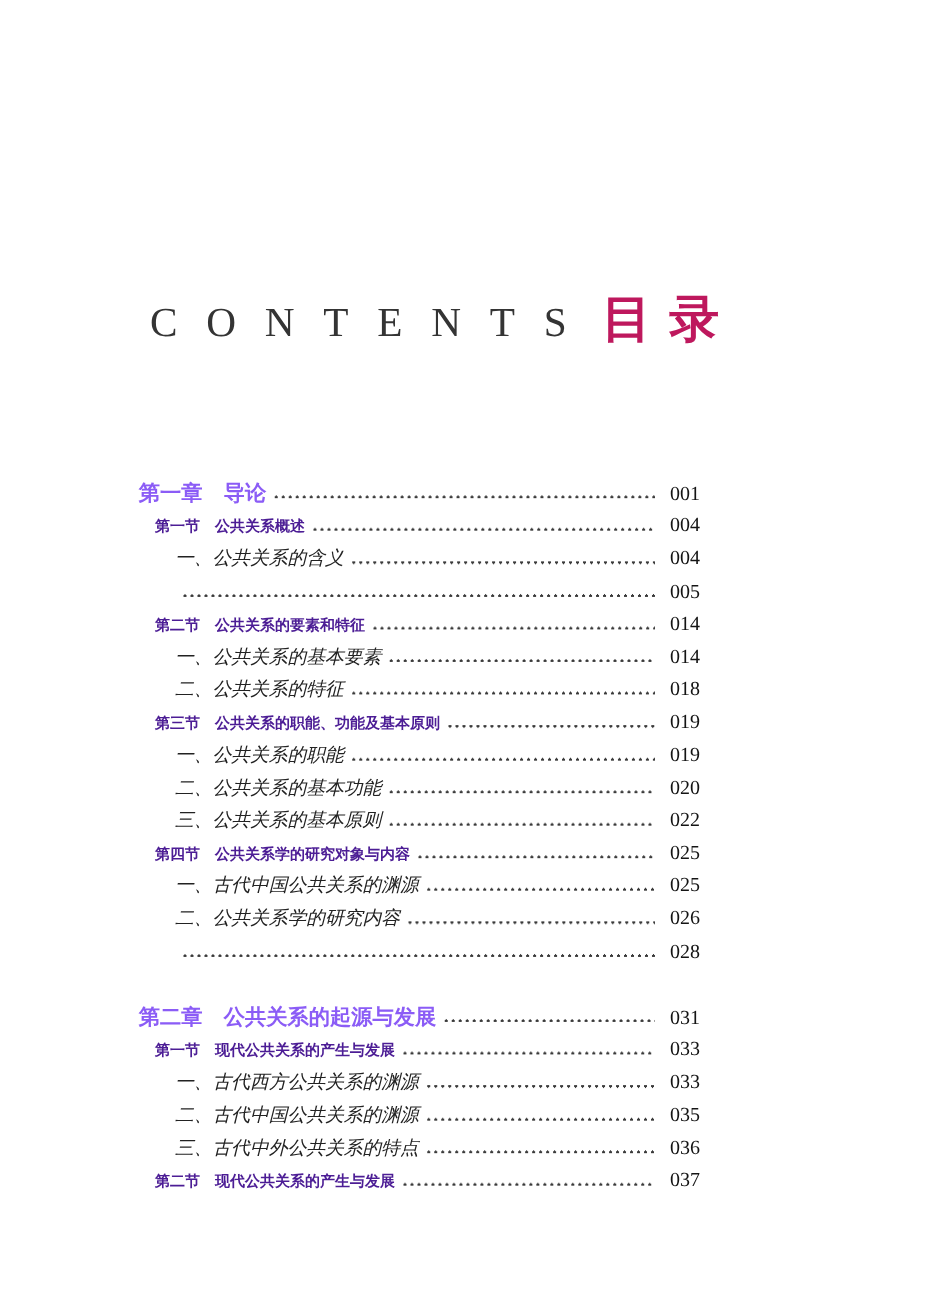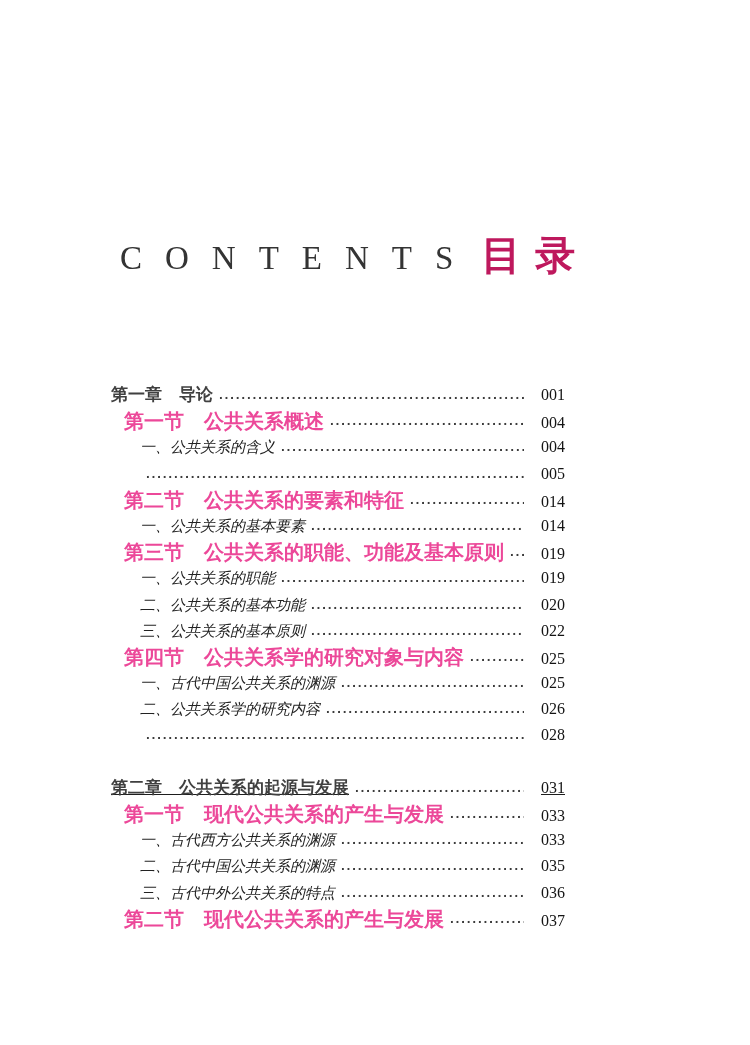--- a/index.html
+++ b/index.html
@@ -50,39 +50,38 @@
   }
   .toc-row {
     display: flex;
     align-items: baseline;
     height: 26.2px;
     line-height: 26.2px;
     white-space: nowrap;
   }
   .toc-row.gap-before {
     margin-top: 26.2px;
-    text-decoration: underline;
   }
   .toc-label {
     flex: 0 0 auto;
   }
   .level-chapter .toc-label {
     font-family: "Liberation Sans", sans-serif;
     font-weight: 700;
     font-size: 17px;
-    color: #404040;
+    color: #8b5cf6;
   }
   .level-section {
     padding-left: 13px;
   }
   .level-section .toc-label {
     font-family: "Liberation Serif", serif;
     font-weight: 600;
-    font-size: 20px;
-    color: #ec4899;
+    font-size: 12px;
+    color: #4c1d95;
   }
   .level-sub {
     padding-left: 29px;
   }
   .level-sub .toc-label {
     font-family: Liberation Serif, serif;
     font-style: italic;
     font-weight: 400;
     font-size: 15px;
     color: #222222;
@@ -91,21 +90,21 @@
     flex: 1 1 auto;
     align-self: stretch;
     margin-left: 6px;
     margin-right: 12px;
     background-image: radial-gradient(circle 1.15px at 2px 60%, #3b3b3b 98%, rgba(59,59,59,0) 100%);
     background-size: 5.6px 100%;
     background-repeat: repeat-x;
   }
   .toc-page {
     flex: 0 0 34px;
-    text-align: center;
+    text-align: left;
     font-family: "Liberation Serif", serif;
     font-style: normal;
     font-weight: 400;
     font-size: 16px;
     color: #141414;
   }
 </style>
 </head>
 <body>
 
@@ -139,20 +138,25 @@
       <div class="toc-row level-section">
       <span class="toc-label">第二节　公共关系的要素和特征</span>
       <span class="toc-leader"></span>
       <span class="toc-page">014</span>
     </div>
       <div class="toc-row level-sub">
       <span class="toc-label">一、公共关系的基本要素</span>
       <span class="toc-leader"></span>
       <span class="toc-page">014</span>
     </div>
+      <div class="toc-row level-sub">
+      <span class="toc-label">二、公共关系的特征</span>
+      <span class="toc-leader"></span>
+      <span class="toc-page">018</span>
+    </div>
       <div class="toc-row level-section">
       <span class="toc-label">第三节　公共关系的职能、功能及基本原则</span>
       <span class="toc-leader"></span>
       <span class="toc-page">019</span>
     </div>
       <div class="toc-row level-sub">
       <span class="toc-label">一、公共关系的职能</span>
       <span class="toc-leader"></span>
       <span class="toc-page">019</span>
     </div>

